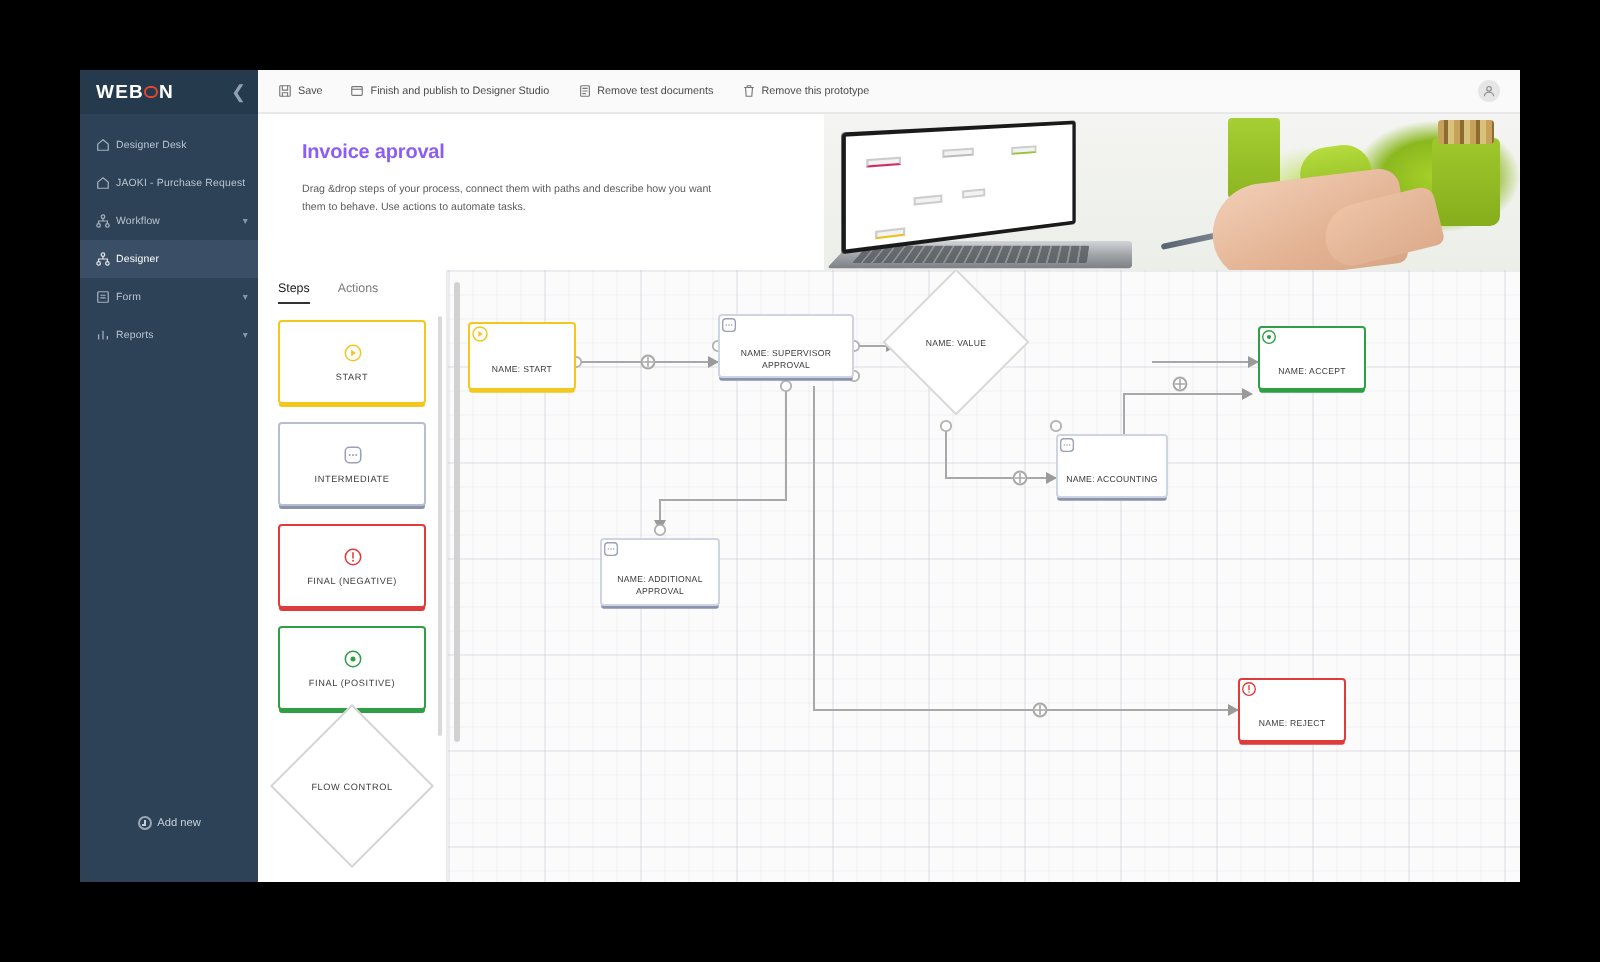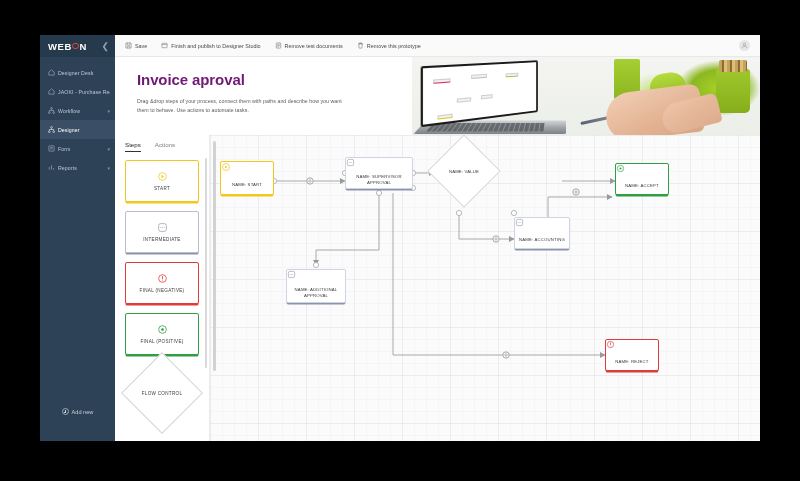--- a/index.html
+++ b/index.html
@@ -15,21 +15,21 @@
     left: 40px; top: 35px;
     width: 720px; height: 406px;
     background: #fff;
     overflow: hidden;
     display: flex;
     box-shadow: 0 2px 14px rgba(0,0,0,0.5);
   }
 
   
   #sidebar {
-    width: 75px; height: 100%;
+    width: 89px; height: 100%;
     background: #2e4257;
     display: flex; flex-direction: column;
     flex: none;
     position: relative;
   }
   .brand-row {
     height: 22px;
     display: flex; align-items: center; justify-content: space-between;
     padding: 0 6px 0 8px;
     background: #263a4e;
@@ -100,21 +100,21 @@
   .avatar {
     width: 11px; height: 11px; border-radius: 50%;
     background: #e6e6e6; display: flex; align-items: center;
     justify-content: center; cursor: pointer;
   }
   .avatar svg { display: block; }
 
   
   #hero { height: 78px; position: relative; flex: none; background: #fff; overflow: hidden; }
   .hero-text { padding: 14px 0 0 22px; position: relative; z-index: 2; width: 300px; }
-  .hero-title { font-size: 15px; font-weight: bold; color: #701a75; letter-spacing: -0.1px; }
+  .hero-title { font-size: 10px; font-weight: bold; color: #8b5cf6; letter-spacing: -0.1px; }
   .hero-desc {
     margin-top: 9px; font-size: 5.3px; color: #5d5d5d; line-height: 1.75;
     max-width: 210px;
   }
   .hero-photo {
     position: absolute; right: 0; top: 0; width: 348px; height: 78px;
     background:
       radial-gradient(ellipse 60px 40px at 88% 40%, #a7d129 0%, #8bb81f 45%, rgba(255,255,255,0) 70%),
       radial-gradient(ellipse 40px 34px at 70% 52%, #b6db4a 0%, rgba(255,255,255,0) 72%),
       linear-gradient(180deg, #f4f5f2 0%, #eceee8 100%);

